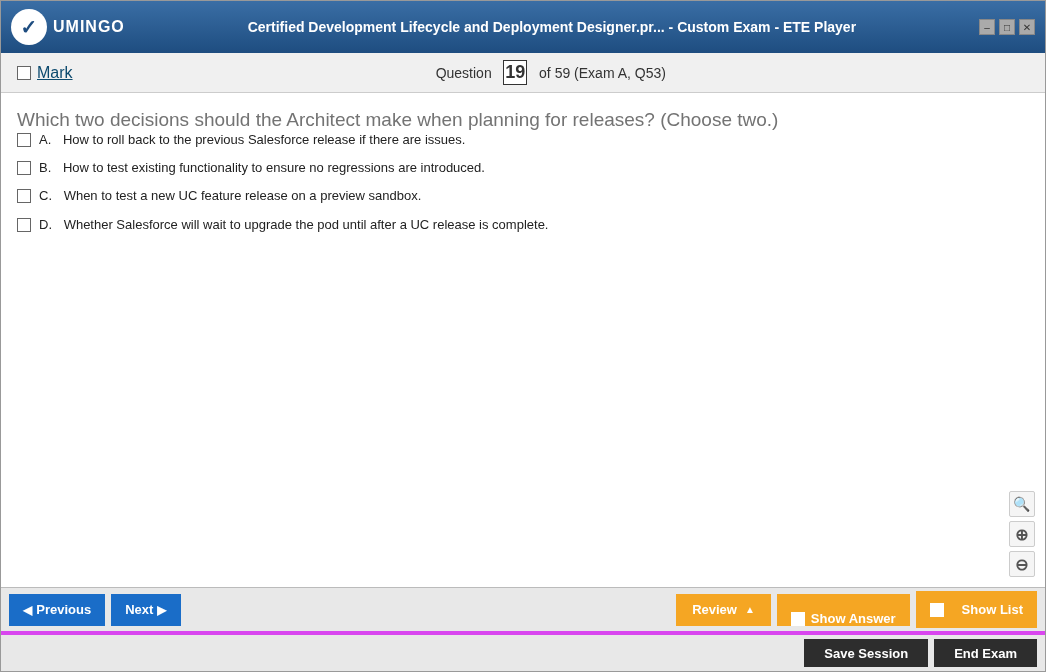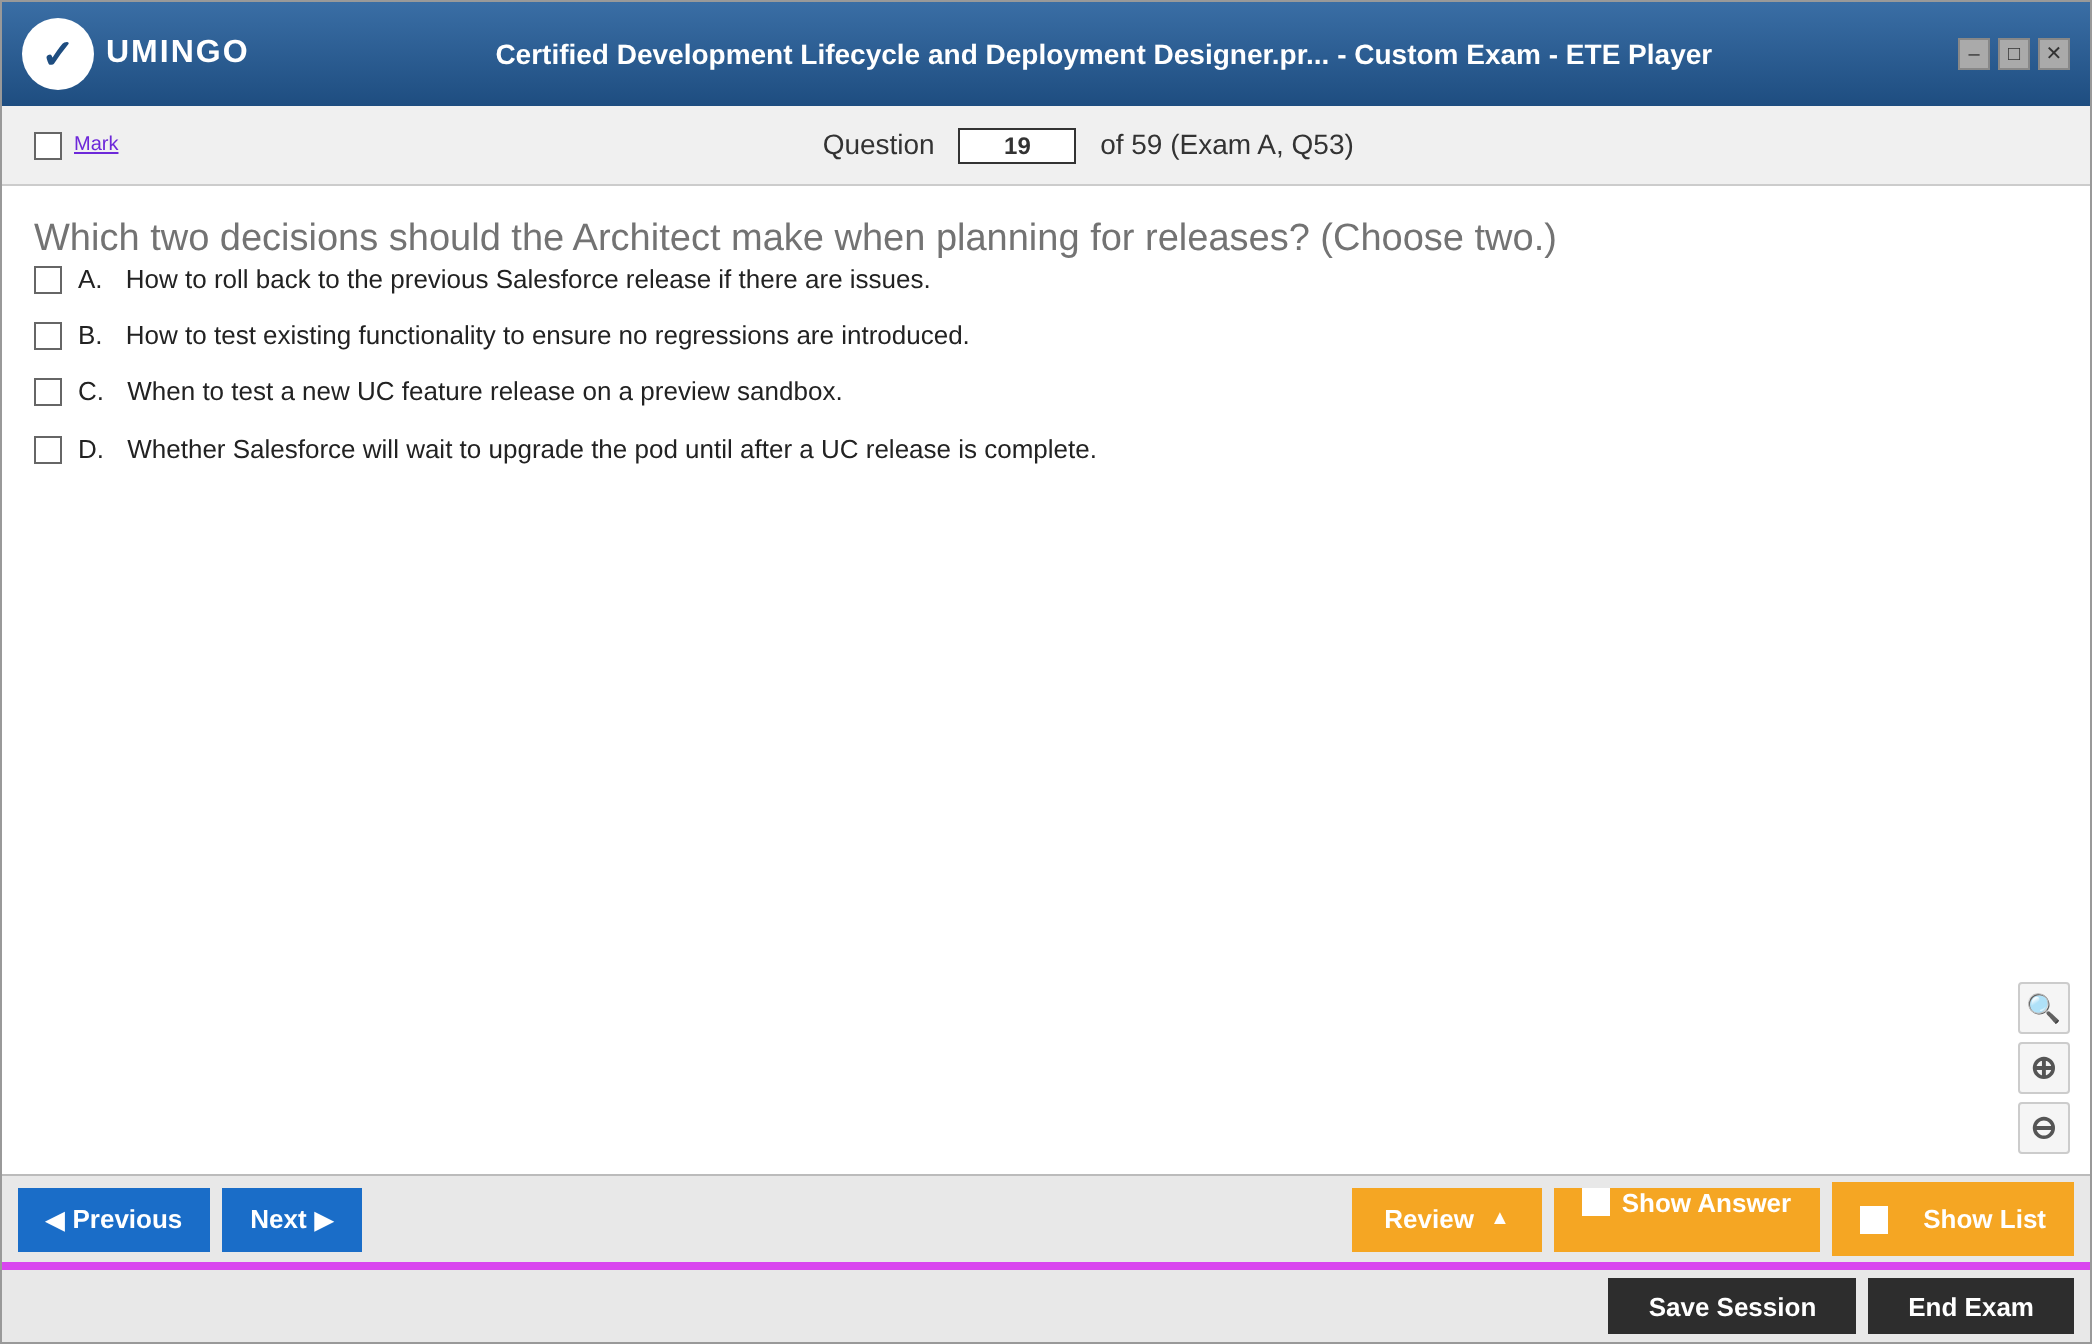--- a/index.html
+++ b/index.html
@@ -30,23 +30,23 @@
       background: #f0f0f0;
       border-bottom: 1px solid #ccc;
       height: 40px;
       display: flex;
       align-items: center;
       padding: 0 16px;
       flex-shrink: 0;
     }
     .mark-area { display: flex; align-items: center; gap: 6px; }
     .mark-checkbox { width: 14px; height: 14px; border: 1px solid #666; background: white; flex-shrink: 0; cursor: pointer; }
-    .mark-label { color: #6d28d9; text-decoration: underline; font-size: 10px; cursor: pointer; }
+    .mark-label { color: #0c4a6e; text-decoration: underline; font-size: 16px; cursor: pointer; }
     .question-number-area { flex: 1; text-align: center; font-size: 14px; color: #333; }
-    .q-num-box { display: inline-block; border: 1px solid #333; padding: 1px 22px; font-size: 12px; font-weight: bold; background: white; }
+    .q-num-box { display: inline-block; border: 1px solid #333; padding: 1px 1px; font-size: 18px; font-weight: bold; background: white; }
 
     
     .content-area {
       flex: 1;
       background: white;
       padding: 16px;
       overflow-y: auto;
       position: relative;
     }
     .question-text { font-size: 13px; color: #222; line-height: 1.5; margin-bottom: 10px; }
@@ -123,21 +123,21 @@
     .review-arrow { font-size: 10px; }
     .show-answer-btn {
       background: #f5a623;
       color: white;
       border: none;
       height: 32px;
       padding: 0 14px;
       cursor: pointer;
       font-size: 13px;
       display: flex;
-      align-items: flex-start;
+      align-items: flex-end;
       gap: 6px;
       font-weight: bold;
     }
     .show-list-btn {
       background: #f5a623;
       color: white;
       border: none;
       height: 37px;
       padding: 0 14px;
       cursor: pointer;

